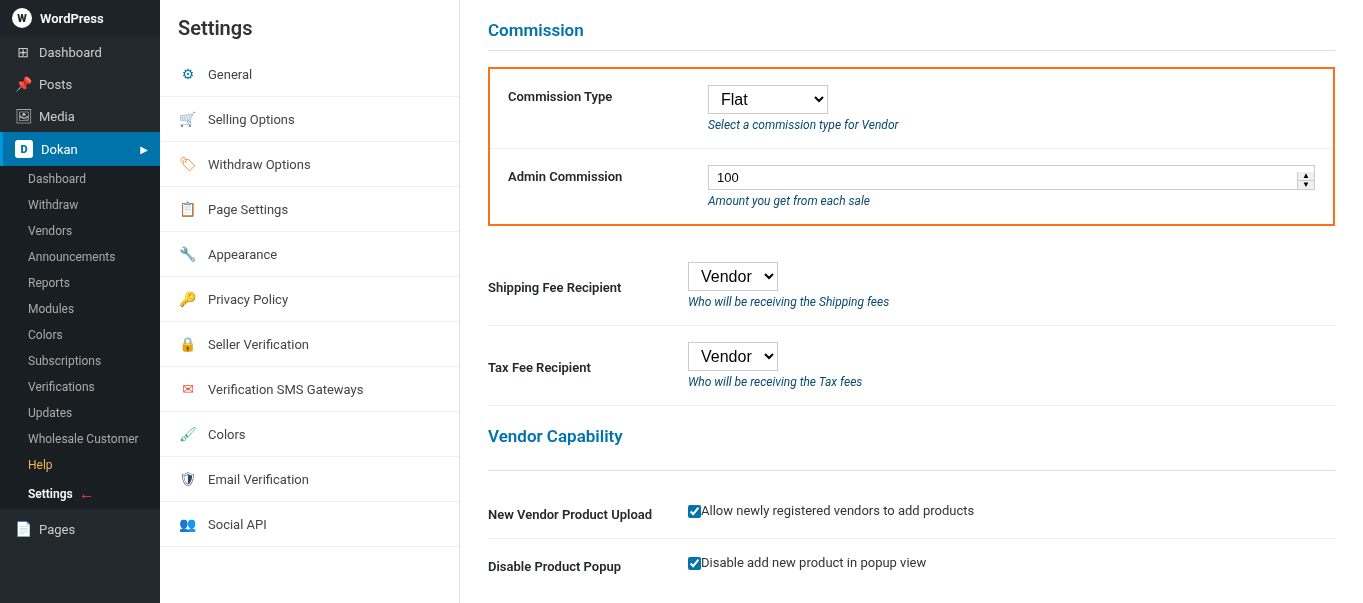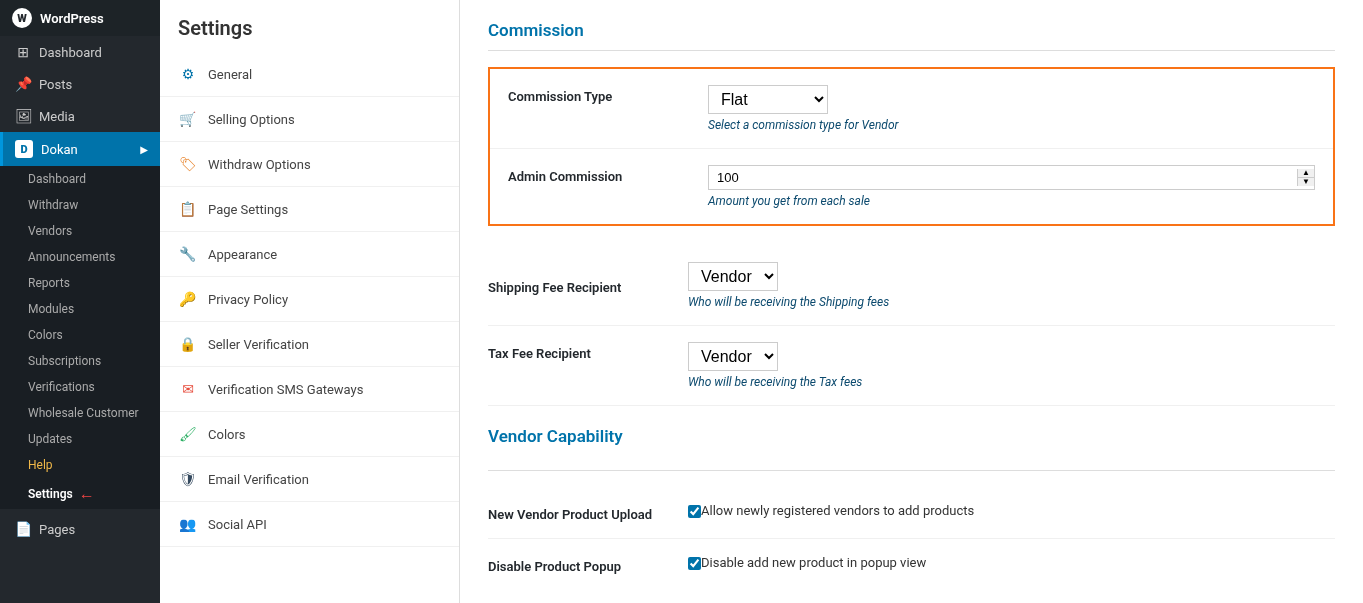--- a/index.html
+++ b/index.html
@@ -113,21 +113,21 @@
     select.field-select {
       border: 1px solid #ccc; padding: 4px 8px;
       background: #fff; font-size: 16px; min-width: 90px;
       cursor: pointer;
     }
     input.field-input {
       border: 1px solid #ccc; padding: 4px 8px;
       background: #fff; font-size: 13px; width: 100%;
     }
     .number-input-wrapper {
-      display: flex; align-items: center;
+      display: flex; align-items: flex-end;
       border: 1px solid #ccc; width: 100%; background: #fff;
     }
     .number-input-wrapper input {
       flex: 1; border: none; padding: 4px 8px; font-size: 13px; outline: none;
     }
     .spin-buttons {
       display: flex; flex-direction: column;
       border-left: 1px solid #ccc;
     }
     .spin-btn {
@@ -182,22 +182,22 @@
   <div class="dokan-submenu">
     <span class="sub-item">Dashboard</span>
     <span class="sub-item">Withdraw</span>
     <span class="sub-item">Vendors</span>
     <span class="sub-item">Announcements</span>
     <span class="sub-item">Reports</span>
     <span class="sub-item">Modules</span>
     <span class="sub-item">Colors</span>
     <span class="sub-item">Subscriptions</span>
     <span class="sub-item">Verifications</span>
+    <span class="sub-item">Updates</span>
     <span class="sub-item">Wholesale Customer</span>
-    <span class="sub-item">Updates</span>
     <span class="sub-item highlight" style="color:#f0b849;">Help</span>
     <span class="sub-item settings-item">
       <span>Settings</span>
       <span class="settings-arrow" style="color:#e44;">←</span>
     </span>
   </div>
 
   <div class="wp-menu-item" style="margin-top:4px;">
     <span class="menu-icon">📄</span>
     <span>Pages</span>
@@ -290,21 +290,21 @@
     <div class="field-label">Shipping Fee Recipient</div>
     <div class="field-control">
       <select class="field-select">
         <option>Vendor</option>
         <option>Admin</option>
       </select>
       <div class="field-hint">Who will be receiving the Shipping fees</div>
     </div>
   </div>
 
-  <div class="field-row" style="padding-left:0; padding-right:0;">
+  <div class="field-row" style="padding-left:0; padding-right:0;align-items:center;">
     <div class="field-label">Tax Fee Recipient</div>
     <div class="field-control">
       <select class="field-select">
         <option>Vendor</option>
         <option>Admin</option>
       </select>
       <div class="field-hint">Who will be receiving the Tax fees</div>
     </div>
   </div>
 

